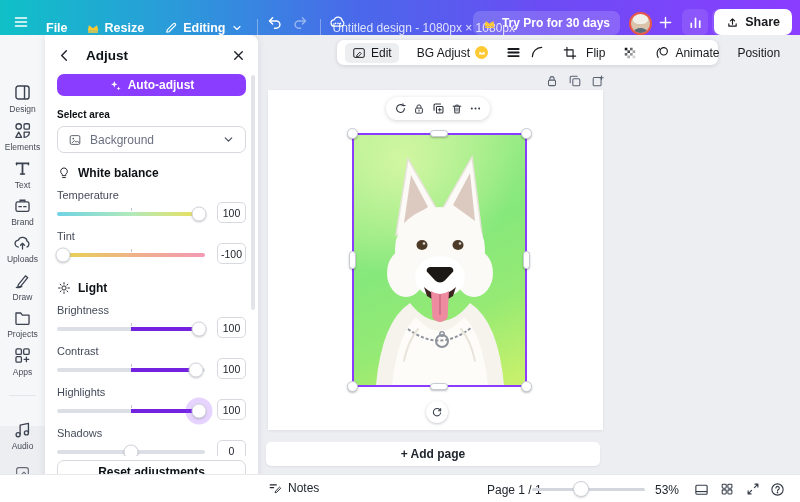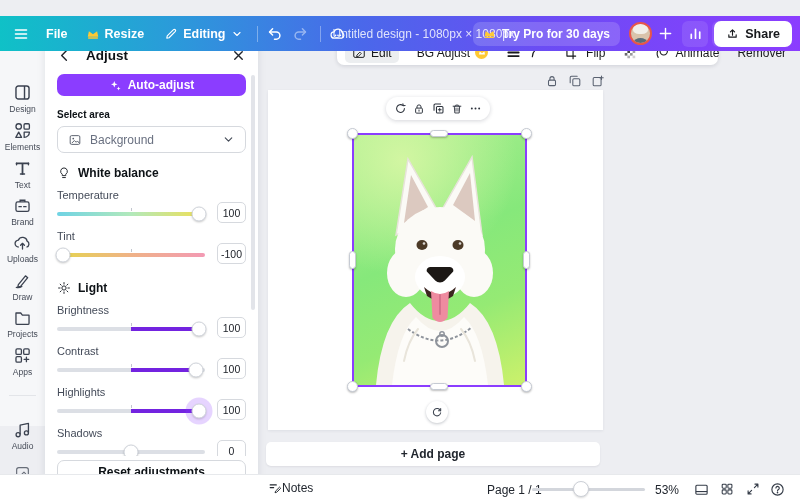--- a/index.html
+++ b/index.html
@@ -4,21 +4,21 @@
 <style>
   * { margin:0; padding:0; box-sizing:border-box; }
   html,body { background:#fff; }
   body { font-family:"Liberation Sans", sans-serif; }
   .app { position:relative; width:800px; height:502px; overflow:hidden; background:#edeef2; }
   svg { display:block; }
 
   
   .topbar { position:absolute; left:0; top:0; width:800px; height:35px;
     background:linear-gradient(90deg,#0fc1c7 0%,#2b9ada 22%,#4a68ea 45%,#6b4cf4 68%,#8b3dff 100%);
-    display:flex; align-items:center; color:#fff; z-index:30;margin-top:16px; }
+    display:flex; align-items:flex-end; color:#fff; z-index:30; }
   .tb-item { display:flex; align-items:center; gap:5px; font-size:12.5px; font-weight:700; color:#fff; cursor:pointer; }
   .tb-sep { width:1px; height:16px; background:rgba(255,255,255,.35); }
   .tb-title { font-size:12px; font-weight:400; color:rgba(255,255,255,.82); white-space:nowrap; }
   .trypro { display:flex; align-items:center; gap:6px; background:rgba(255,255,255,.16);
     border-radius:7px; padding:5px 10px; font-size:12px; font-weight:700; }
   .avatar { width:23px; height:23px; border-radius:50%; border:2px solid #e8564a; overflow:hidden; background:#d9c3ab; position:relative; }
   .avatar .hair { position:absolute; left:2px; top:0; width:15px; height:10px; background:#f2efe9; border-radius:50% 50% 40% 40%; }
   .avatar .shirt { position:absolute; left:3px; bottom:-3px; width:13px; height:8px; background:#5a6c7a; border-radius:50% 50% 0 0; }
   .icbtn { display:flex; align-items:center; justify-content:center; width:26px; height:26px; border-radius:6px; cursor:pointer; }
   .sharebtn { display:flex; align-items:center; gap:6px; background:#fff; color:#17191c;
@@ -91,21 +91,21 @@
   .rothandle { position:absolute; left:426px; top:401px; width:22px; height:22px; border-radius:50%;
     background:#fff; box-shadow:0 1px 3px rgba(20,30,50,.25); display:flex; align-items:center;
     justify-content:center; color:#3c434f; cursor:grab; z-index:9; }
   .addpage { position:absolute; left:266px; top:442px; width:334px; height:24px; background:#fff;
     border-radius:5px; box-shadow:0 1px 2px rgba(20,30,50,.08); display:flex; align-items:center;
     justify-content:center; font-size:12px; font-weight:700; color:#21262e; cursor:pointer; }
 
   
   .statusbar { position:absolute; left:0; top:474px; width:800px; height:28px; background:#fff;
     border-top:1px solid #e7e9ec; z-index:25; }
-  .sb-notes { position:absolute; left:268px; top:6px; display:flex; align-items:flex-end; 
+  .sb-notes { position:absolute; left:268px; top:6px; display:flex; align-items:flex-end; gap:6px;
     font-size:12px; color:#21262e; cursor:pointer; }
   .sb-page { position:absolute; left:487px; top:8px; font-size:12px; color:#21262e; }
   .sb-track { position:absolute; left:532px; top:13px; width:113px; height:3px; background:#d3d6dc; border-radius:2px; cursor:pointer; }
   .sb-zoomhandle { position:absolute; left:573px; top:6px; width:16px; height:16px; border-radius:50%;
     background:#fff; border:1px solid #ccd0d7; box-shadow:0 1px 2px rgba(0,0,0,.15); cursor:grab; }
   .sb-pct { position:absolute; left:655px; top:8px; font-size:12px; color:#21262e; }
   .sb-ic { position:absolute; top:6px; width:18px; height:16px; display:flex; align-items:center; justify-content:center; color:#353c48; cursor:pointer; }
 </style>
 </head>
 <body>
@@ -458,21 +458,21 @@
     <div class="ct-sep"></div>
     <div class="ct-item">
       <svg width="15" height="15" viewBox="0 0 16 16">
           <circle cx="9.3" cy="6.7" r="3.9" fill="none" stroke="#17191c" stroke-width="1.2"></circle>
           <path d="M3.4 13.2a7.2 7.2 0 0 1 1.5-9.6" fill="none" stroke="#17191c" stroke-width="1.2" stroke-linecap="round"></path>
         </svg>
       <span>Animate</span>
     </div>
     <div class="ct-sep"></div>
     <div class="ct-item">
-      <span>Remover</span>
+      <span>Position</span>
     </div>
   </div>
 
   <div class="pagectl" style="left:545px">
     <svg width="14" height="14" viewBox="0 0 16 16" style="cursor:pointer">
         <rect x="4" y="7" width="8" height="6.3" rx="1.3" fill="none" stroke="#596170" stroke-width="1.2"></rect>
         <path d="M5.6 7V5.4a2.4 2.4 0 0 1 4.8 0V7" fill="none" stroke="#596170" stroke-width="1.2"></path>
       </svg>
     <svg width="14" height="14" viewBox="0 0 16 16" style="cursor:pointer">
         <rect x="5.5" y="5.5" width="8" height="8" rx="1.3" fill="none" stroke="#596170" stroke-width="1.2"></rect>

